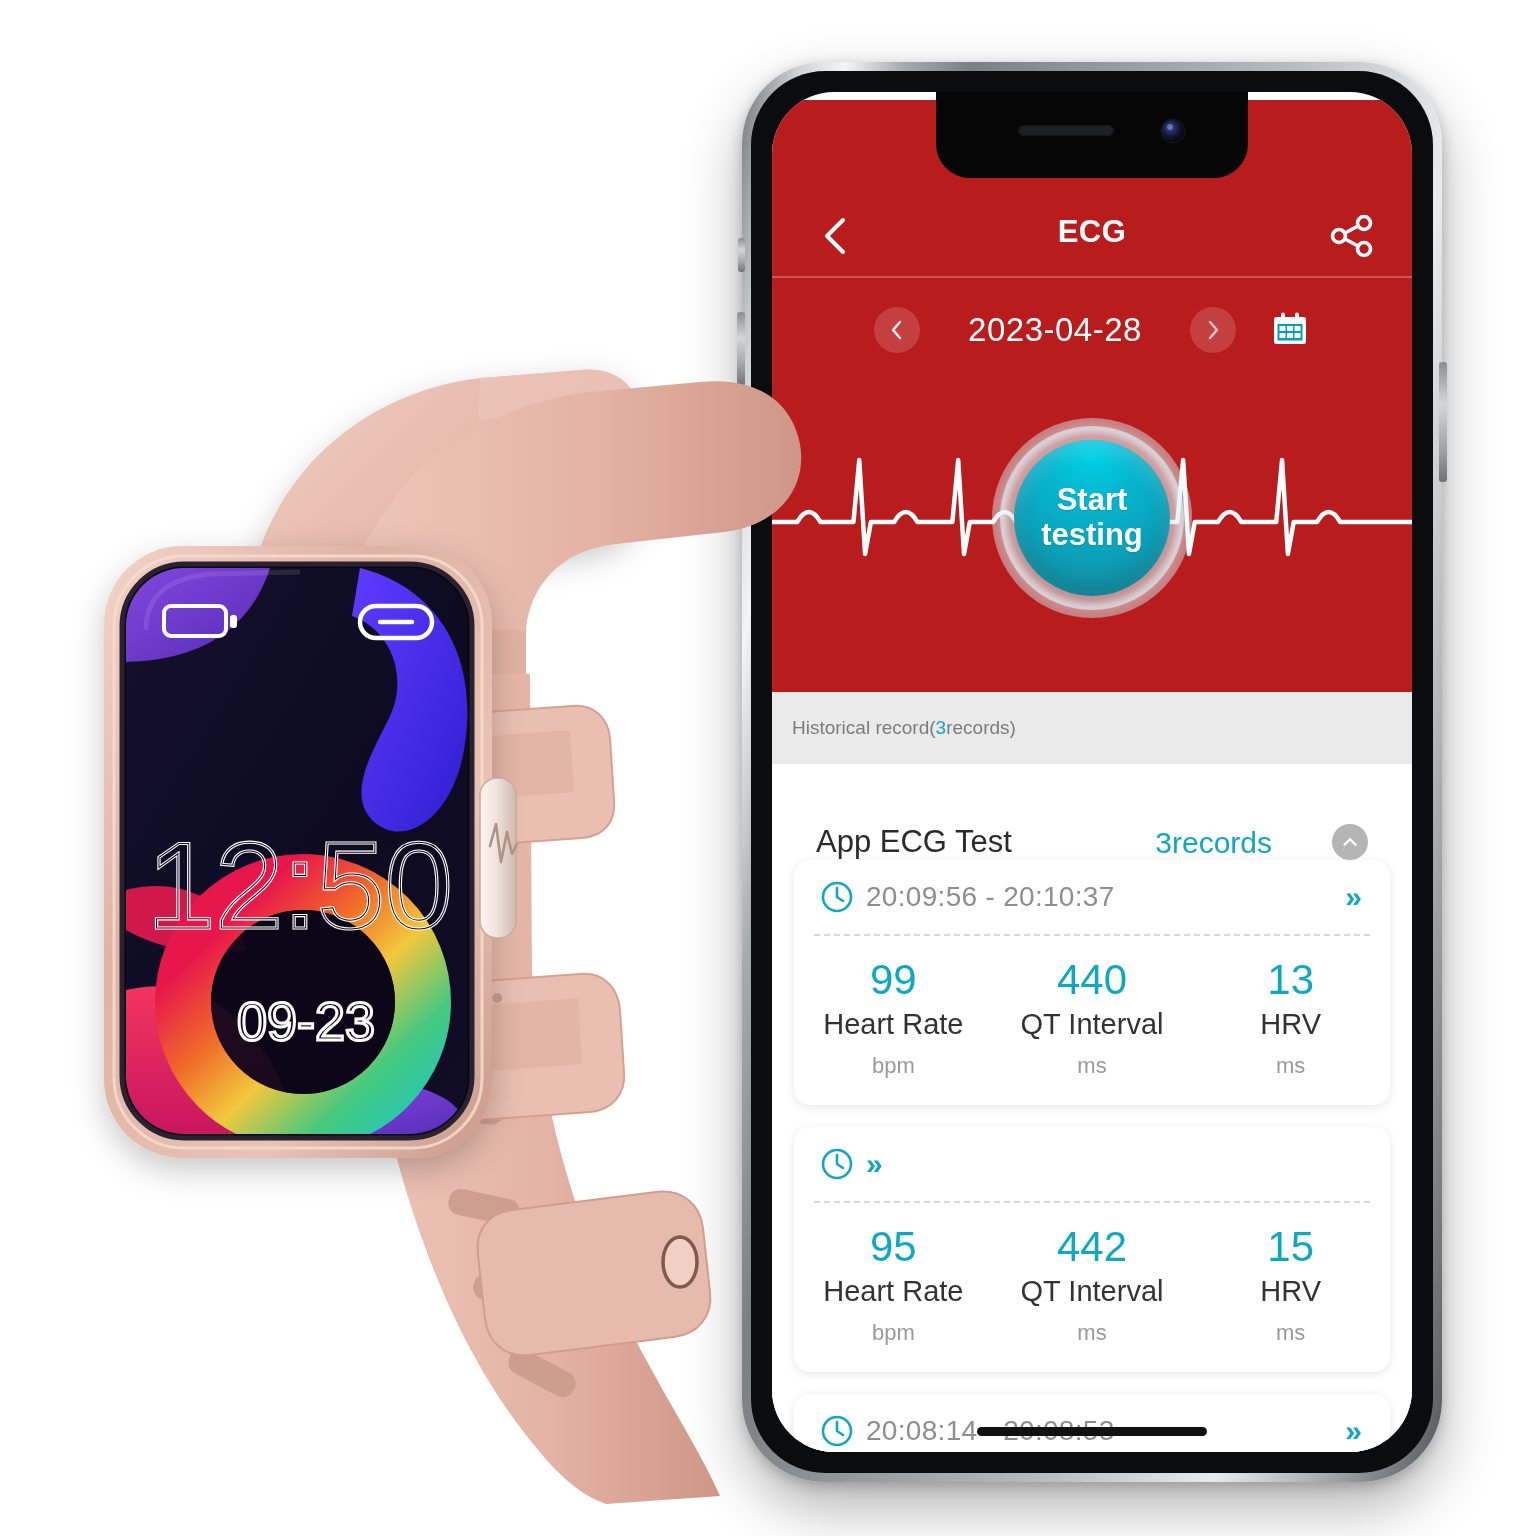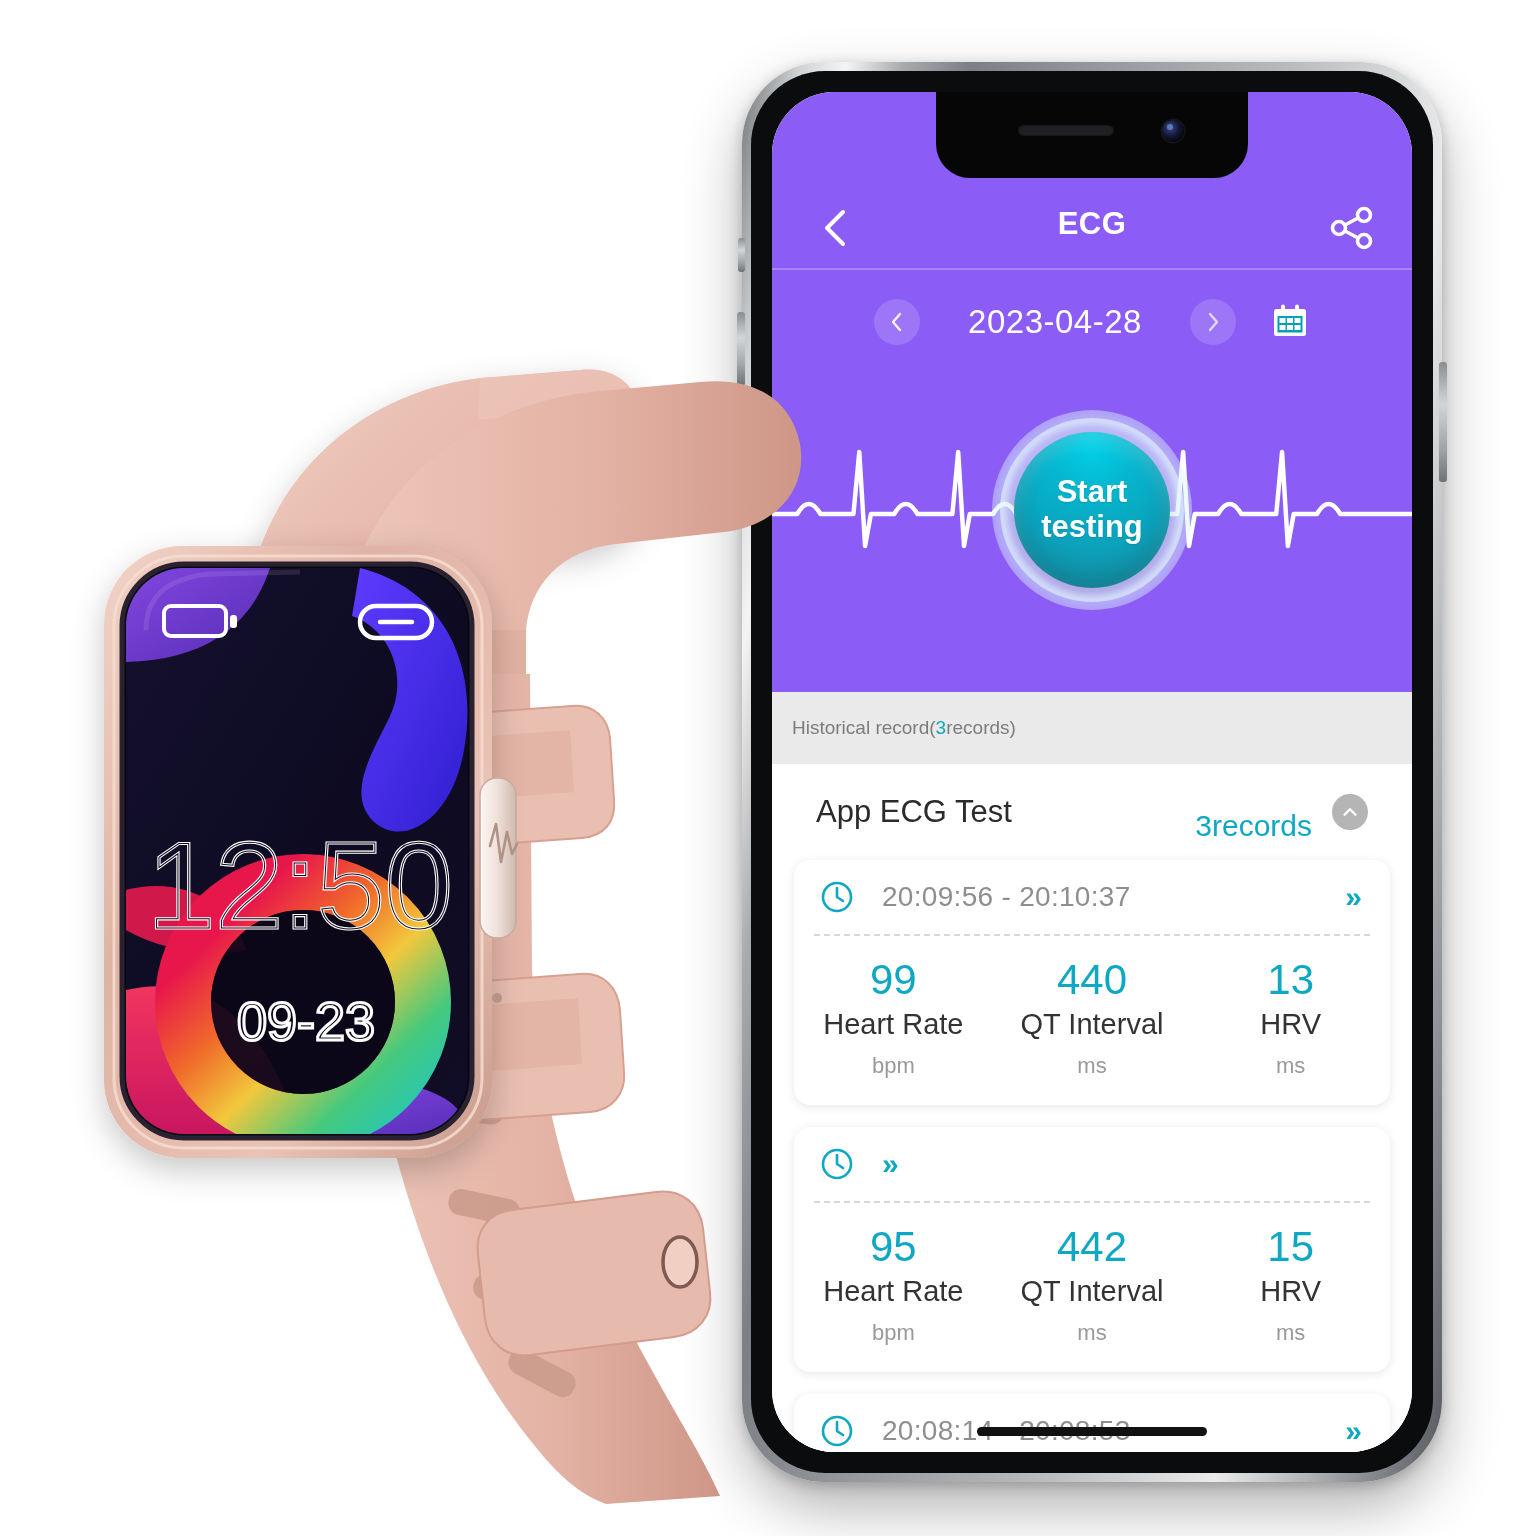--- a/index.html
+++ b/index.html
@@ -57,22 +57,22 @@
   }
   .notch-cam{
     position:absolute;right:64px;top:28px;width:22px;height:22px;border-radius:50%;
     background:radial-gradient(circle at 38% 35%,#3a4a82 0%,#14183a 42%,#07080f 72%,#000 100%);
     box-shadow:0 0 0 1.5px #14161c;
   }
   .notch-cam::after{content:"";position:absolute;left:5px;top:4px;width:6px;height:6px;border-radius:50%;background:#6c8ad8;opacity:.75;}
 
   
   .app-teal{
-    position:absolute;left:0;top:0;right:0;height:600px;
-    background:#8b5cf6;
+    position:absolute;left:0;top:8px;right:0;height:600px;
+    background:#b91c1c;
   }
   .navbar{
     position:absolute;left:0;top:96px;right:0;height:80px;
   }
   .nav-back{
     position:absolute;left:40px;top:16px;width:48px;height:48px;cursor:pointer;
   }
   .nav-title{
     position:absolute;left:0;right:0;top:18px;text-align:center;
     color:#fff;font-size:31px;font-weight:700;letter-spacing:.5px;
@@ -140,37 +140,37 @@
   }
   .hist-bar-label b{color:#0FA8C4;font-weight:400;}
 
   .hist-body{
     position:absolute;left:0;right:0;top:672px;bottom:0;
     background:#ffffff;
     padding:0 22px;
     box-sizing:border-box;
   }
   .group-head{
-    height:96px;display:flex;align-items:center;padding:0 22px;
+    height:96px;display:flex;align-items:flex-end;padding:0 22px;gap:40px;
   }
   .group-title{flex:1;color:#2b2b2b;font-size:31px;}
   .group-count{color:#0FA8C4;font-size:30px;margin-right:20px;margin-top:27px;}
   .group-toggle{
     width:36px;height:36px;border-radius:50%;background:#b5b5b5;
     display:flex;align-items:center;justify-content:center;cursor:pointer;
   }
 
   .rec-card{
     background:#fff;border-radius:16px;
     box-shadow:0 2px 10px rgba(0,0,0,.10);
     margin-bottom:22px;
     overflow:hidden;
   }
   .rec-top{
-    height:74px;display:flex;align-items:center;padding:0 26px;gap:16px;
+    height:74px;display:flex;align-items:center;padding:0 26px;
   }
   .rec-clock{width:34px;height:34px;margin-right:12px;flex:0 0 auto;}
   .rec-time{flex:1;color:#8e8e8e;font-size:28px;letter-spacing:.3px;}
   .rec-more{color:#0FA8C4;font-size:30px;font-weight:700;cursor:pointer;letter-spacing:-4px;padding-right:6px;}
   .rec-sep{border-top:2px dashed #d7d7d7;margin:0 20px;}
   .rec-metrics{
     display:flex;padding:22px 0 26px 0;
   }
   .metric{flex:1;text-align:center;}
   .metric-val{color:#0FA8C4;font-size:42px;line-height:1.05;}

